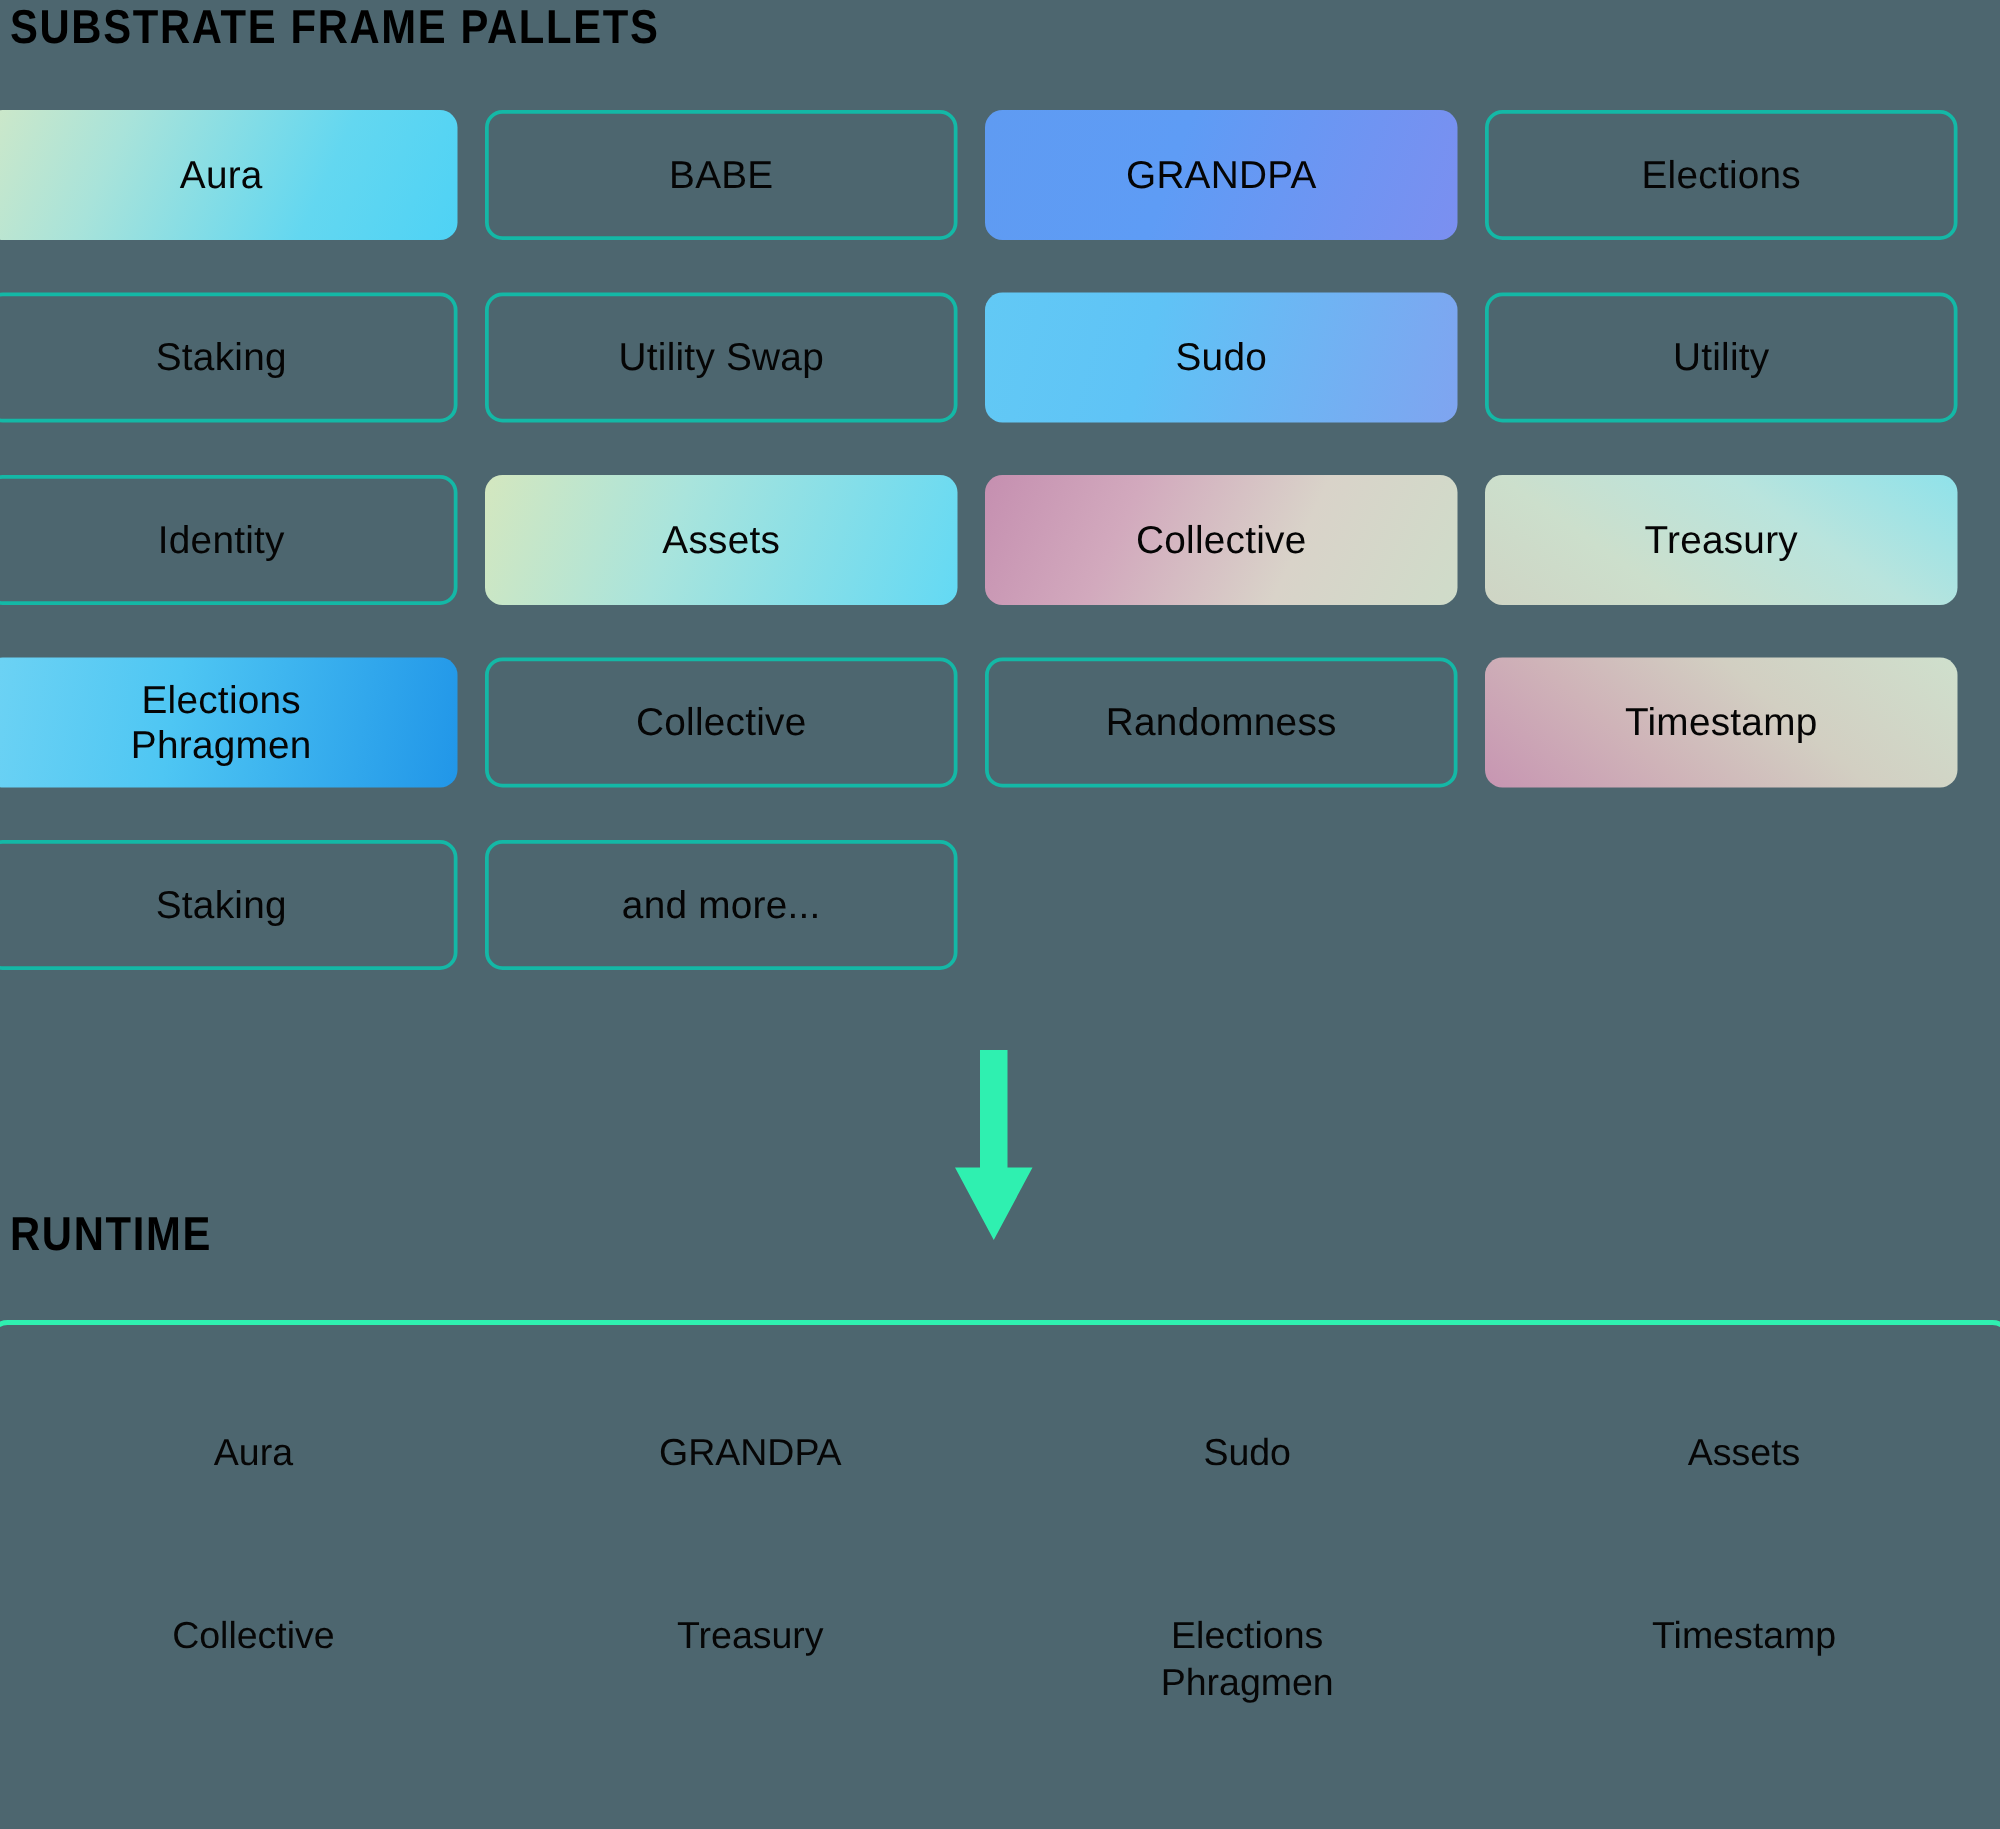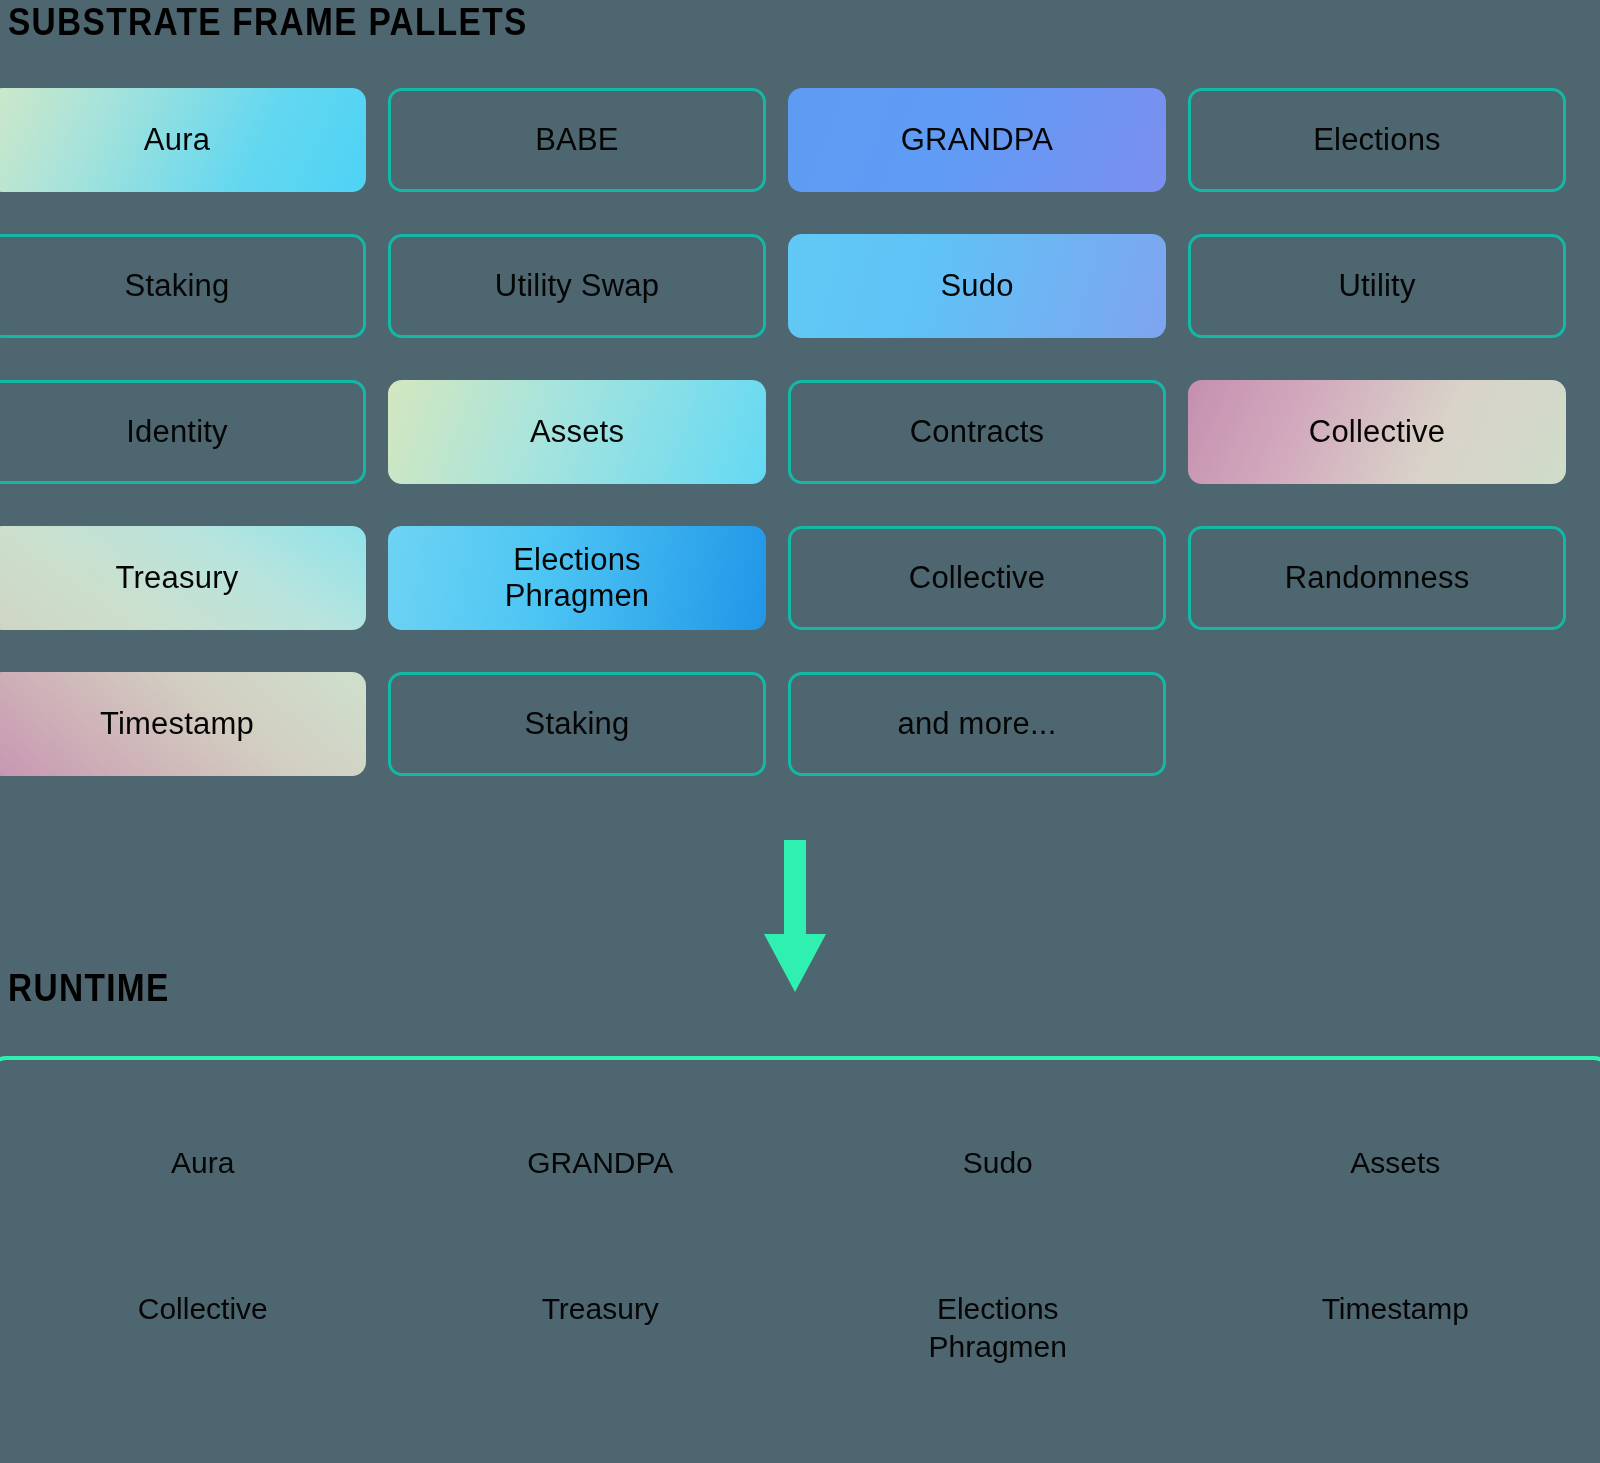--- a/index.html
+++ b/index.html
@@ -152,23 +152,20 @@
     </div>
     <div class="pallet outlined">
       <span>Utility</span>
     </div>
     <div class="pallet outlined">
       <span>Identity</span>
     </div>
     <div class="pallet filled g-assets">
       <span>Assets</span>
     </div>
-    <div class="pallet outlined">
-      <span>Contracts</span>
-    </div>
     <div class="pallet filled g-collective">
       <span>Collective</span>
     </div>
     <div class="pallet filled g-treasury">
       <span>Treasury</span>
     </div>
     <div class="pallet filled g-phragmen">
       <span>Elections<br>Phragmen</span>
     </div>
     <div class="pallet outlined">

